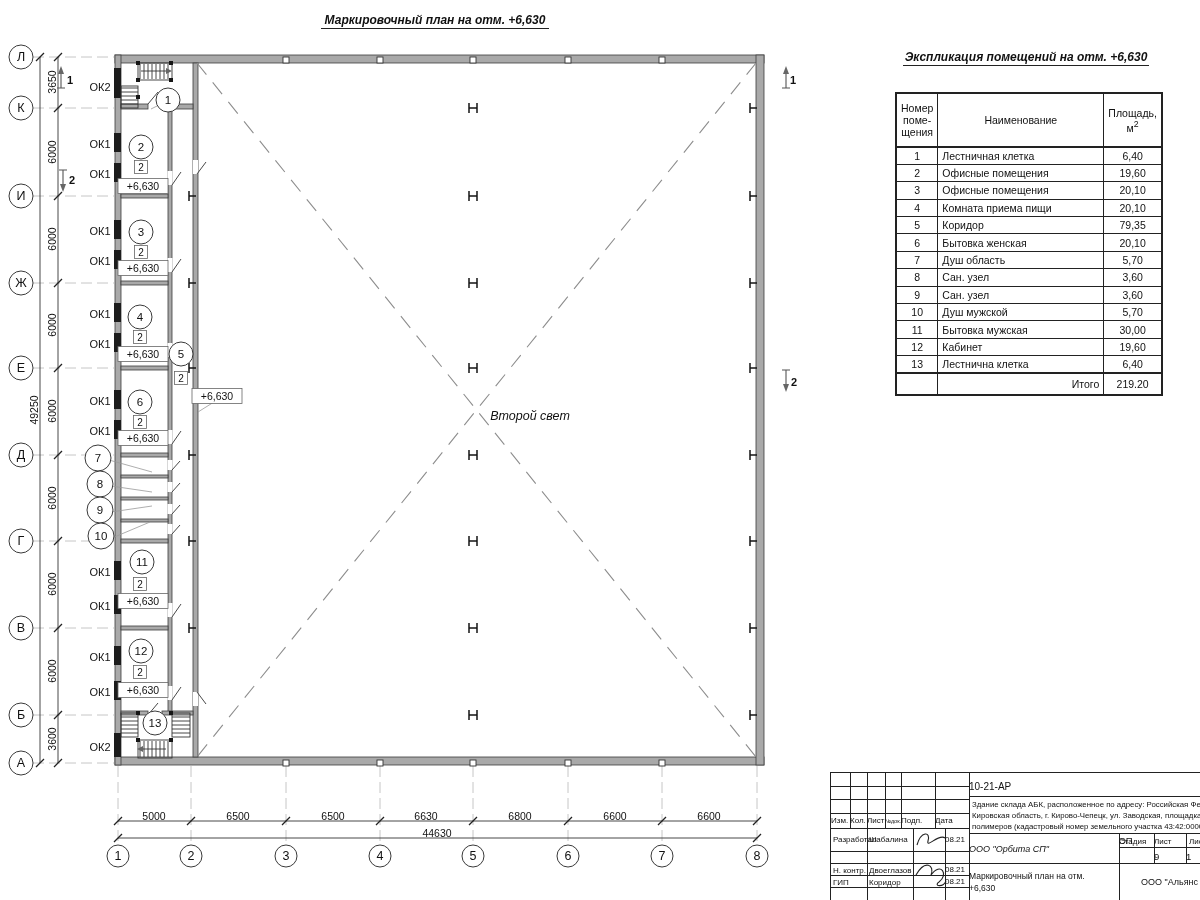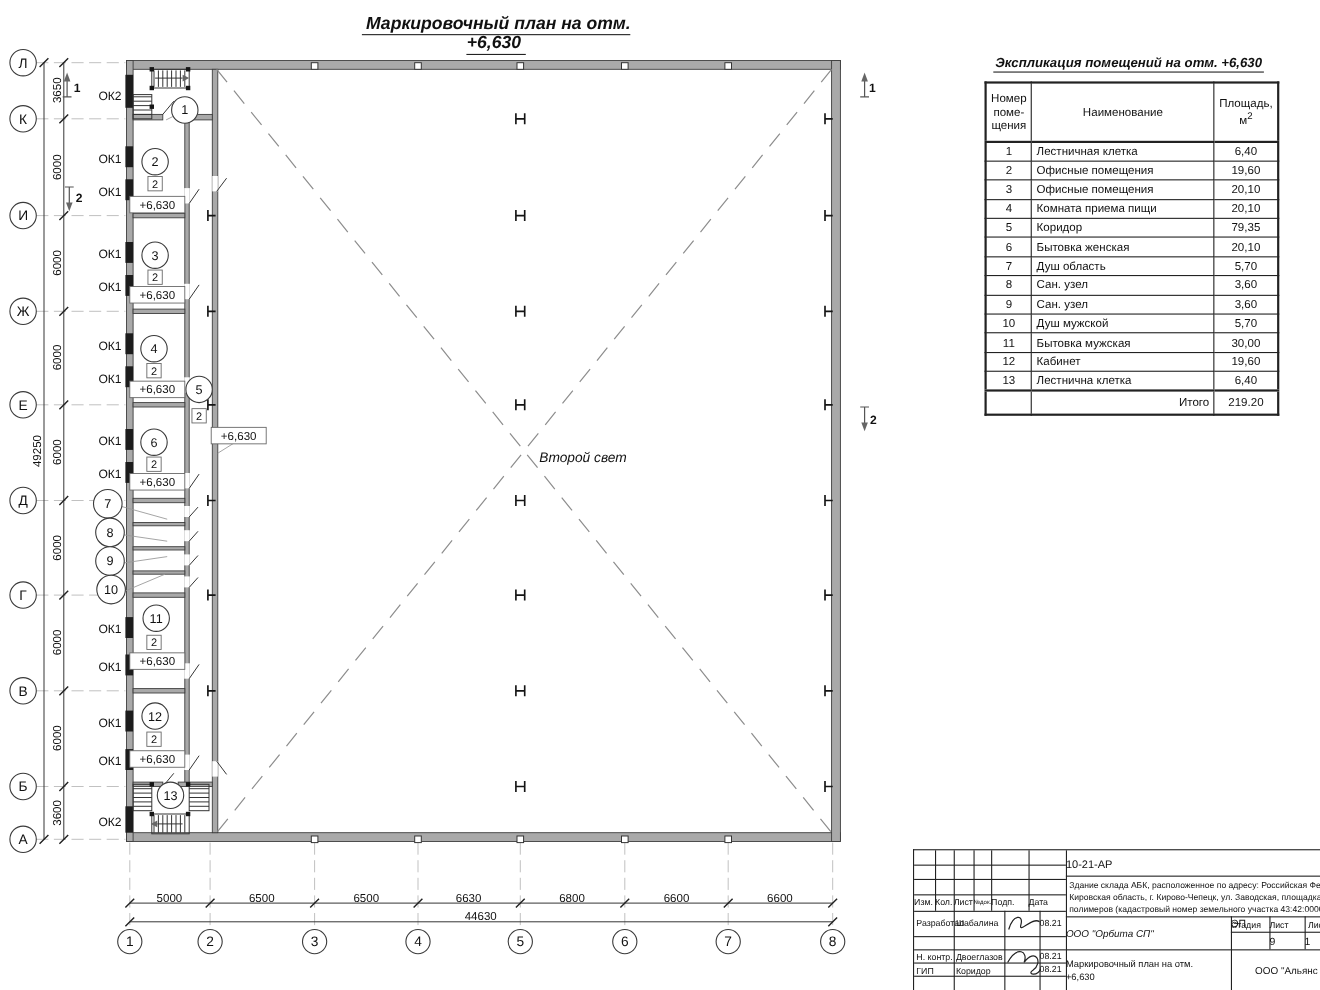--- a/index.html
+++ b/index.html
@@ -28,28 +28,28 @@
   g[data-stamps] rect{fill:#fff;stroke:#666;stroke-width:.8}
   #room-circles text{font-size:11.5px}
   #axis-circles text{font-size:12.5px}
   #dim-texts text{font-size:10.5px}
   #window-tags text{font-size:11px}
   #level-tags text{font-size:10.5px}
   #class-tags text{font-size:10px}
   #sec-tags text{font-size:11px;font-weight:bold}
   .svgit{font-size:12.5px;font-style:italic;fill:#111}
   
-  .plan-title{position:absolute;left:321px;top:13px;width:260px;text-align:center;
-    font-size:16px;font-style:italic;font-weight:bold}
+  .plan-title{position:absolute;left:305px;top:13px;width:260px;text-align:center;
+    font-size:12px;font-style:italic;font-weight:bold}
   .plan-title span{border-bottom:1.2px solid #222;padding:0 4px 1px}
   
   .expl-title{position:absolute;left:893px;top:50px;width:266px;text-align:center;
     font-size:12px;font-style:italic;font-weight:bold}
   .expl-title span{border-bottom:1.2px solid #222;padding:0 2px 1px}
-  table.expl{position:absolute;left:895px;top:74px;border-collapse:collapse;
+  table.expl{position:absolute;left:895px;top:92px;border-collapse:collapse;
     border:2px solid #222;font-size:10.5px}
   table.expl th,table.expl td{border:1px solid #222;padding:0 4px;height:17.4px;line-height:1.15}
   table.expl thead th{border-bottom:2px solid #222;font-weight:normal;text-align:center;height:54px}
   table.expl tfoot td{border-top:2px solid #222;height:22px}
   .w-num{width:40px}.w-name{width:166px}.w-area{width:56px}
   .c{text-align:center}.r{text-align:right;padding-right:8px}
   .pre{white-space:pre-line}
   
   .tb{position:absolute;left:830px;top:772px;width:370px;height:128px;
     border-left:1.6px solid #222;border-top:1.6px solid #222;font-size:8px}

